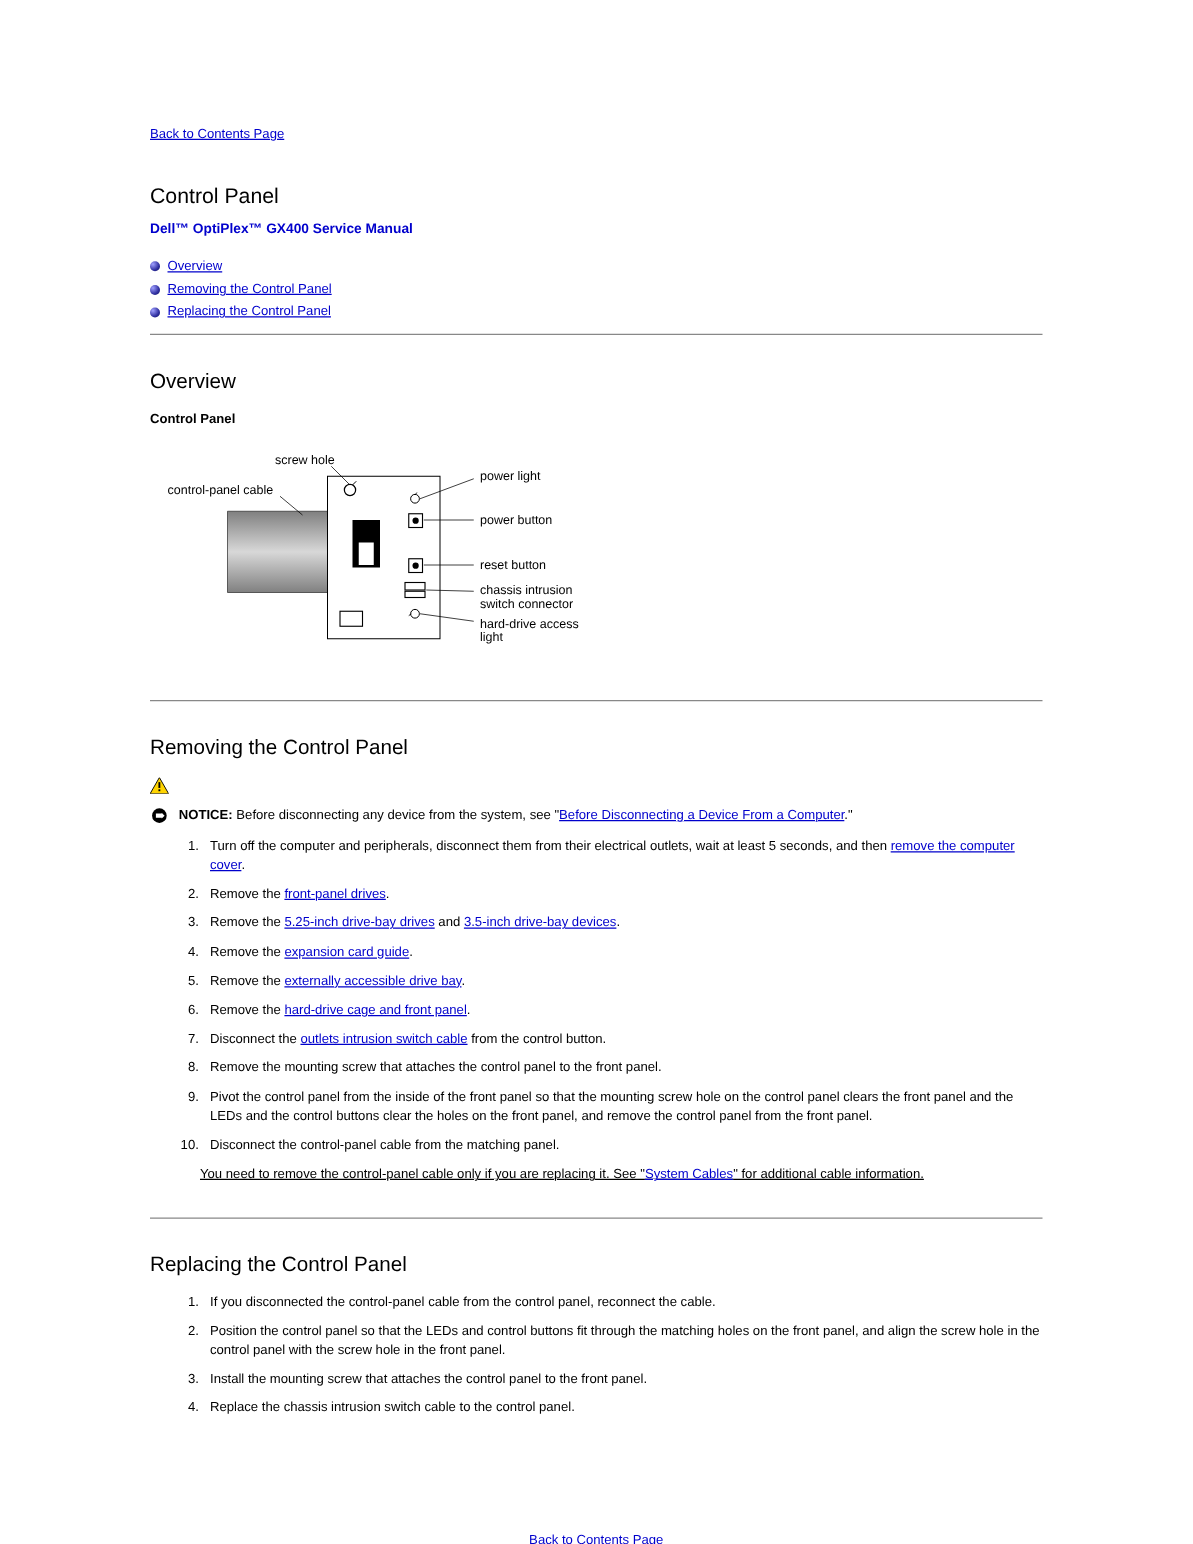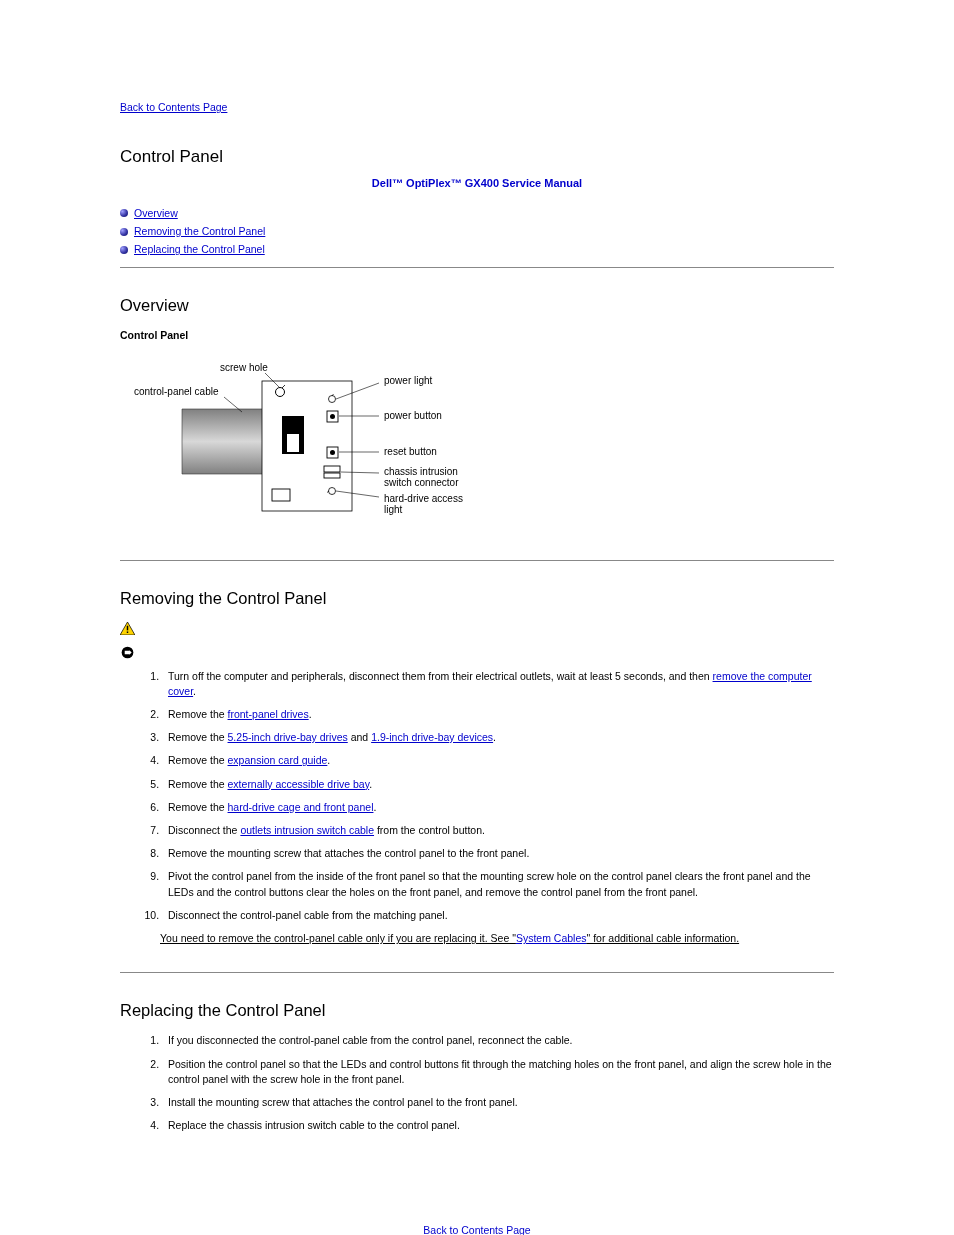--- a/index.html
+++ b/index.html
@@ -21,21 +21,20 @@
   .page-title-main {
     font-size: 17px;
     font-weight: normal;
     margin: 12px 0 6px 0;
   }
   .manual-line {
     color: #0000cc;
     font-weight: bold;
     font-size: 11px;
     margin-bottom: 14px;
-    text-align: center;
   }
   .toc {
     margin: 10px 0 8px 0;
   }
   .toc-item {
     display: flex;
     align-items: center;
     margin: 3px 0;
   }
   .bullet-circle {
@@ -203,31 +202,34 @@
     <rect x="7.2" y="4" width="1.6" height="5" fill="#000"></rect>
     <rect x="7.2" y="10.2" width="1.6" height="1.6" fill="#000"></rect>
   </svg>
 </div>
 
 <div class="callout-row">
   <svg class="callout-icon" viewBox="0 0 14 14">
     <circle cx="7" cy="7" r="6.3" fill="#000"></circle>
     <path d="M4 5.2 L9 5.2 L9 8.8 L4 8.8 Z M9 4.5 L11.5 7 L9 9.5 Z" fill="#fff"></path>
   </svg>
+  <div class="callout-text">
+    <strong class="lab">NOTICE:</strong><span> Before disconnecting any device from the system, see "</span><a class="inline-link">Before Disconnecting a Device From a Computer</a><span>."</span>
+  </div>
 </div>
 
 <ol class="steps">
   <li>
     <span>Turn off the computer and peripherals, disconnect them from their electrical outlets, wait at least 5 seconds, and then </span><a class="inline-link">remove the computer cover</a><span>.</span>
   </li>
   <li>
     <span>Remove the </span><a class="inline-link">front-panel drives</a><span>.</span>
   </li>
   <li>
-    <span>Remove the </span><a class="inline-link">5.25-inch drive-bay drives</a><span> and </span><a class="inline-link">1.9-inch drive-bay devices</a><span>.</span>
+    <span>Remove the </span><a class="inline-link">5.25-inch drive-bay drives</a><span> and </span><a class="inline-link">3.5-inch drive-bay devices</a><span>.</span>
   </li>
   <li>
     <span>Remove the </span><a class="inline-link">expansion card guide</a><span>.</span>
   </li>
   <li>
     <span>Remove the </span><a class="inline-link">externally accessible drive bay</a><span>.</span>
   </li>
   <li>
     <span>Remove the </span><a class="inline-link">hard-drive cage and front panel</a><span>.</span>
   </li>

